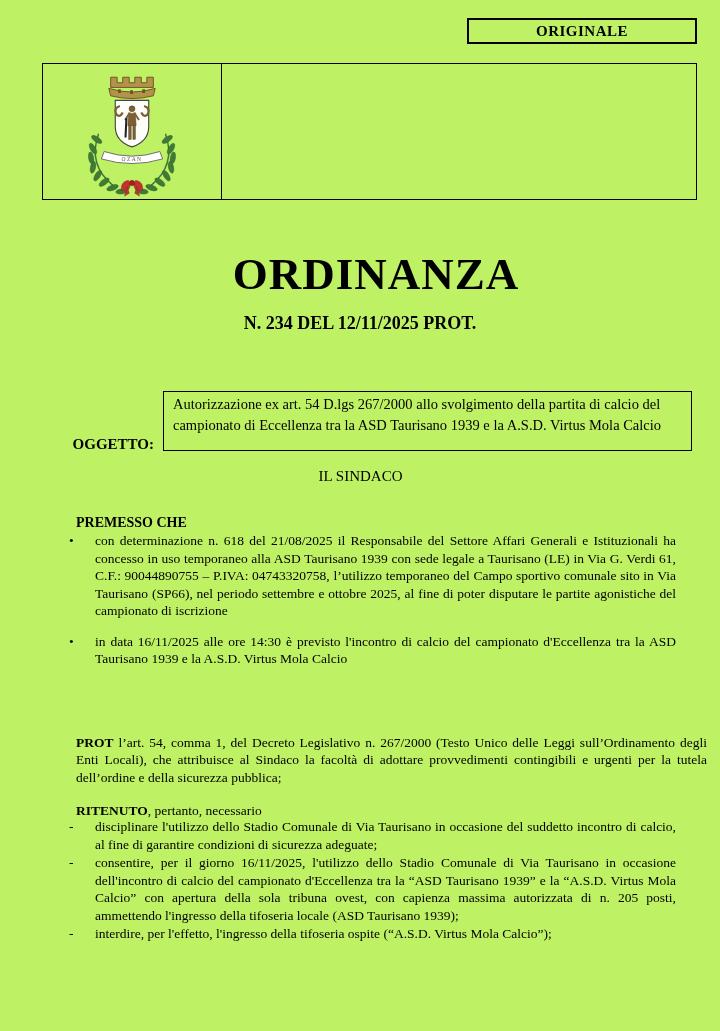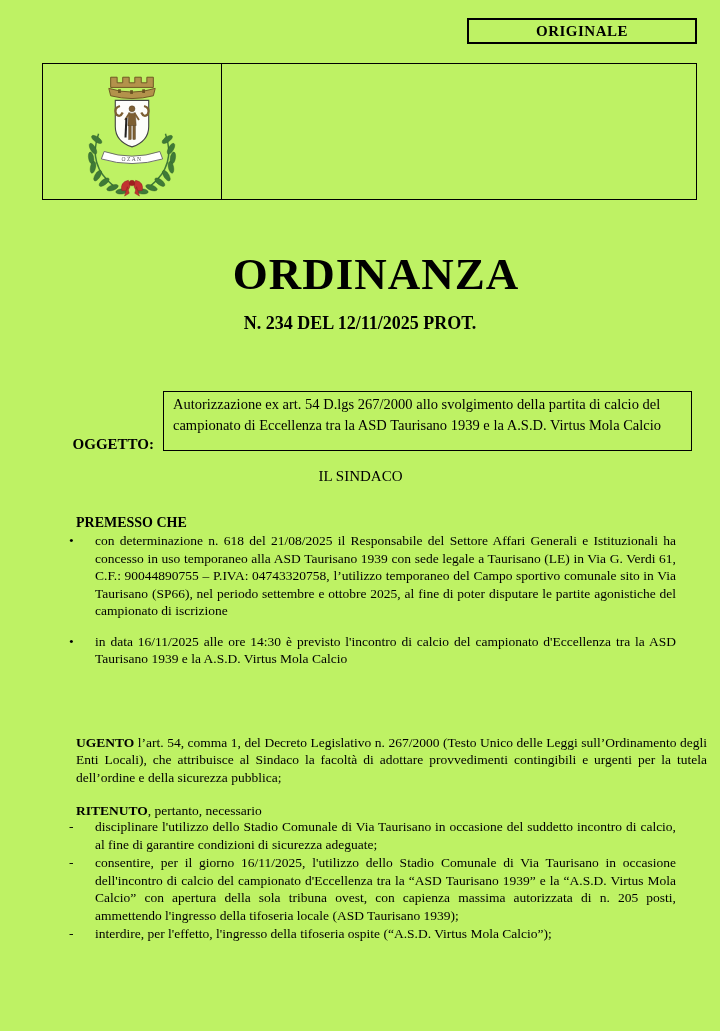--- a/index.html
+++ b/index.html
@@ -175,21 +175,21 @@
       <span class="li-marker">•</span>
       <span>con determinazione n. 618 del 21/08/2025 il Responsabile del Settore Affari Generali e Istituzionali ha concesso in uso temporaneo alla ASD Taurisano 1939 con sede legale a Taurisano (LE) in Via G. Verdi 61, C.F.: 90044890755 – P.IVA: 04743320758, l’utilizzo temporaneo del Campo sportivo comunale sito in Via Taurisano (SP66), nel periodo settembre e ottobre 2025, al fine di poter disputare le partite agonistiche del campionato di iscrizione</span>
     </li>
     <li>
       <span class="li-marker">•</span>
       <span>in data 16/11/2025 alle ore 14:30 è previsto l'incontro di calcio del campionato d'Eccellenza tra la ASD Taurisano 1939 e la A.S.D. Virtus Mola Calcio</span>
     </li>
   </ul>
 
 
-  <p class="content-block para para-visto"><b>UGENTO</b><span> l’art. 54, comma 1, del Decreto Legislativo n. 267/2000 (Testo Unico delle Leggi sull’Ordinamento degli Enti Locali), che attribuisce al Sindaco la facoltà di adottare provvedimenti contingibili e urgenti per la tutela dell’ordine e della sicurezza pubblica;</span></p>
+  <p class="content-block para para-visto"><b>PROT</b><span> l’art. 54, comma 1, del Decreto Legislativo n. 267/2000 (Testo Unico delle Leggi sull’Ordinamento degli Enti Locali), che attribuisce al Sindaco la facoltà di adottare provvedimenti contingibili e urgenti per la tutela dell’ordine e della sicurezza pubblica;</span></p>
 
   <p class="content-block para para-ritenuto"><b>RITENUTO</b><span>, pertanto, necessario</span></p>
 
   <ul class="content-block plainlist dash-list">
     <li>
       <span class="li-marker">-</span>
       <span>disciplinare l'utilizzo dello Stadio Comunale di Via Taurisano in occasione del suddetto incontro di calcio, al fine di garantire condizioni di sicurezza adeguate;</span>
     </li>
     <li>
       <span class="li-marker">-</span>

